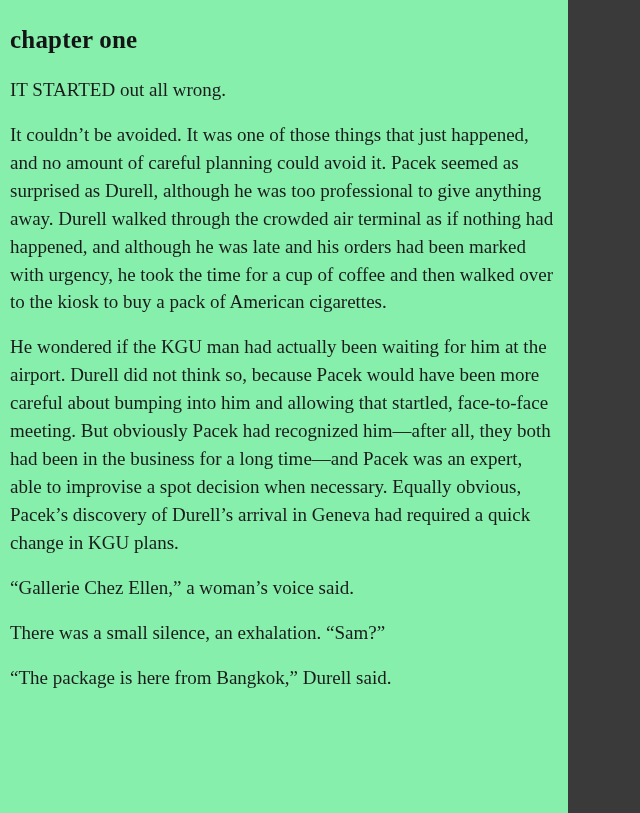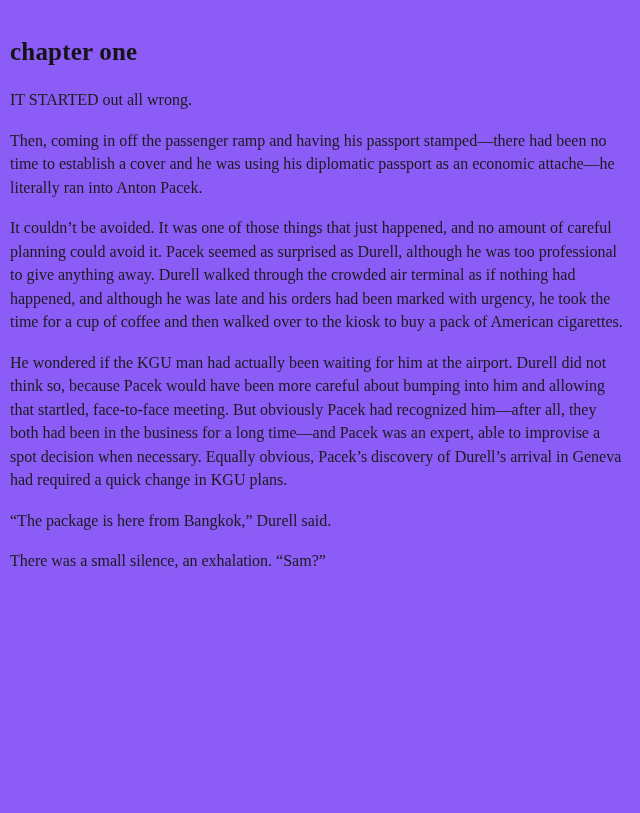--- a/index.html
+++ b/index.html
@@ -8,49 +8,49 @@
     background: #3a3a3a;
   }
   body {
     width: 640px;
     height: 813px;
     overflow: hidden;
     font-family: "Liberation Serif", "DejaVu Serif", serif;
     color: #1a1a1a;
   }
   #page {
-    width: 640px;
+    width: 568px;
     height: 813px;
     box-sizing: border-box;
-    padding: 32px 14px 0 10px;
-    background: #8b5cf6;
+    padding: 20px 14px 0 10px;
+    background: #86efac;
   }
   h1.chapter-title {
     font-family: "Liberation Serif", "DejaVu Serif", serif;
     font-size: 25px;
     font-weight: bold;
     margin: 6px 0 22px 0;
     padding: 0;
     letter-spacing: 0.2px;
     color: #141414;
   }
   p.para {
-    font-size: 16px;
+    font-size: 19px;
     line-height: 1.47;
     margin: 0 0 17px 0;
     padding: 0;
     text-align: left;
     color: #1b1b1b;
   }
 </style>
 </head>
 <body>
 
 <div id="page">
   <h1 class="chapter-title">chapter one</h1>
 
   <p class="para">IT STARTED out all wrong.</p>
-  <p class="para">Then, coming in off the passenger ramp and having his passport stamped—there had been no time to establish a cover and he was using his diplomatic passport as an economic attache—he literally ran into Anton Pacek.</p>
   <p class="para">It couldn’t be avoided. It was one of those things that just happened, and no amount of careful planning could avoid it. Pacek seemed as surprised as Durell, although he was too professional to give anything away. Durell walked through the crowded air terminal as if nothing had happened, and although he was late and his orders had been marked with urgency, he took the time for a cup of coffee and then walked over to the kiosk to buy a pack of American cigarettes.</p>
   <p class="para">He wondered if the KGU man had actually been waiting for him at the airport. Durell did not think so, because Pacek would have been more careful about bumping into him and allowing that startled, face-to-face meeting. But obviously Pacek had recognized him—after all, they both had been in the business for a long time—and Pacek was an expert, able to improvise a spot decision when necessary. Equally obvious, Pacek’s discovery of Durell’s arrival in Geneva had required a quick change in KGU plans.</p>
+  <p class="para">“Gallerie Chez Ellen,” a woman’s voice said.</p>
+  <p class="para">There was a small silence, an exhalation. “Sam?”</p>
   <p class="para">“The package is here from Bangkok,” Durell said.</p>
-  <p class="para">There was a small silence, an exhalation. “Sam?”</p>
 </div>
 
 </body></html>

